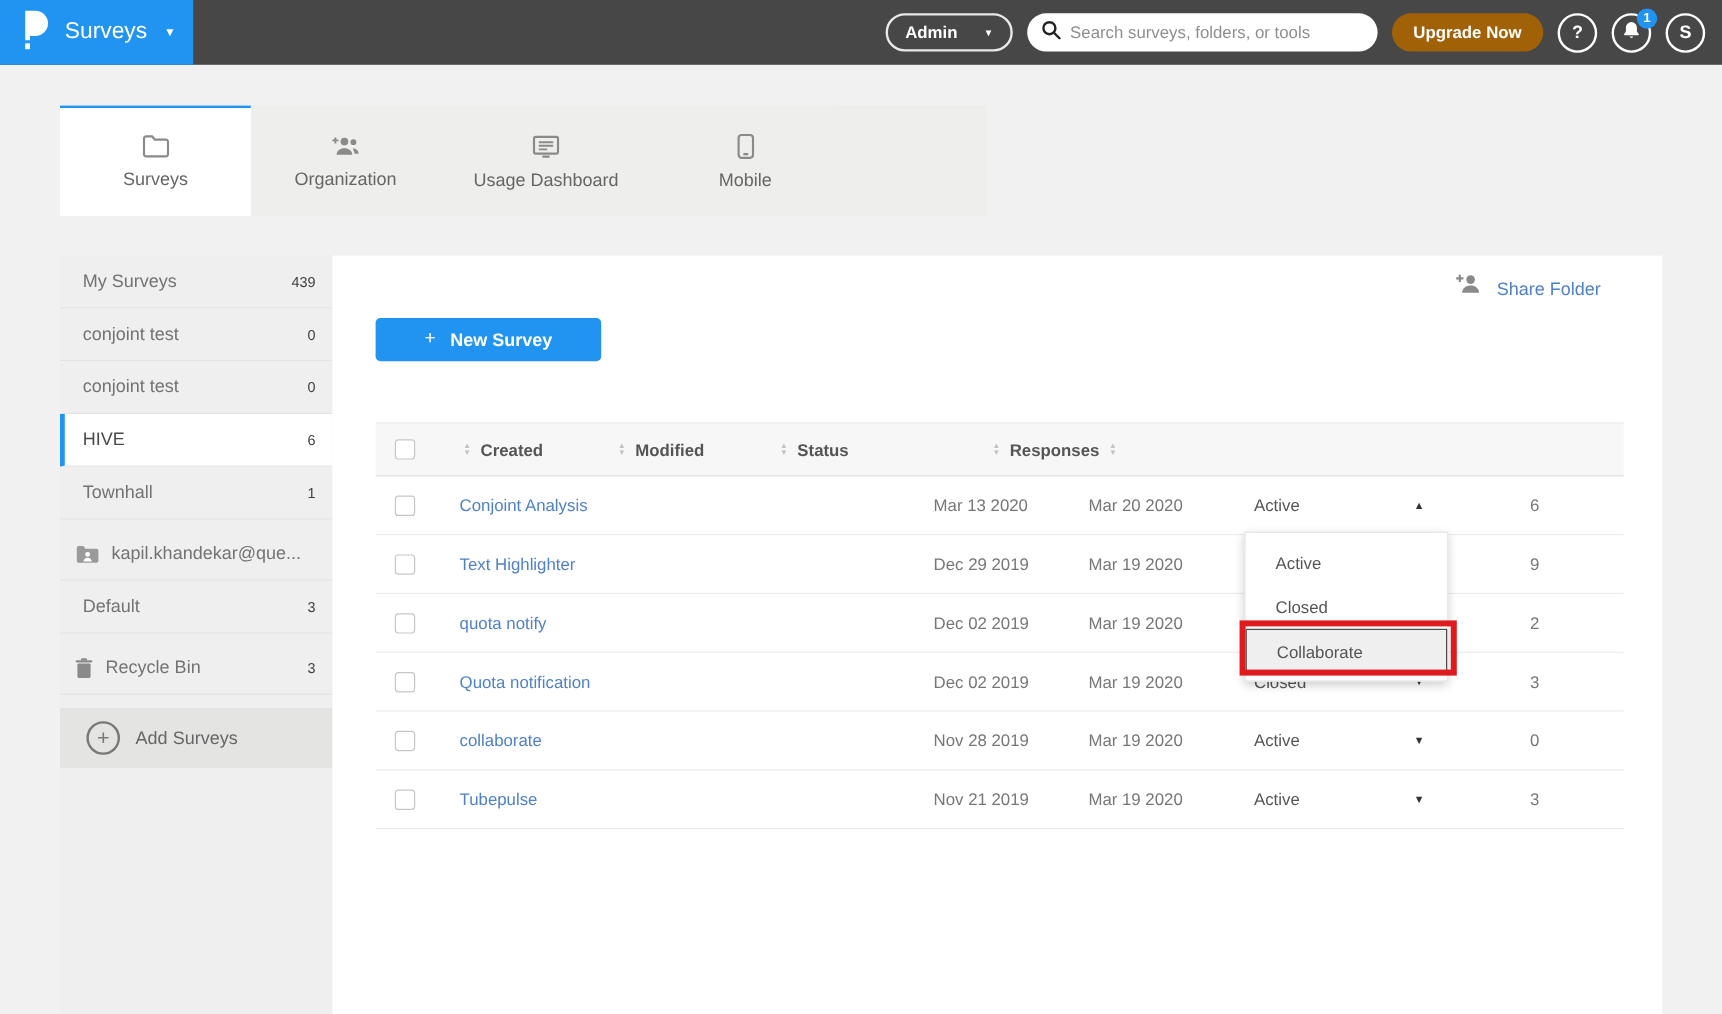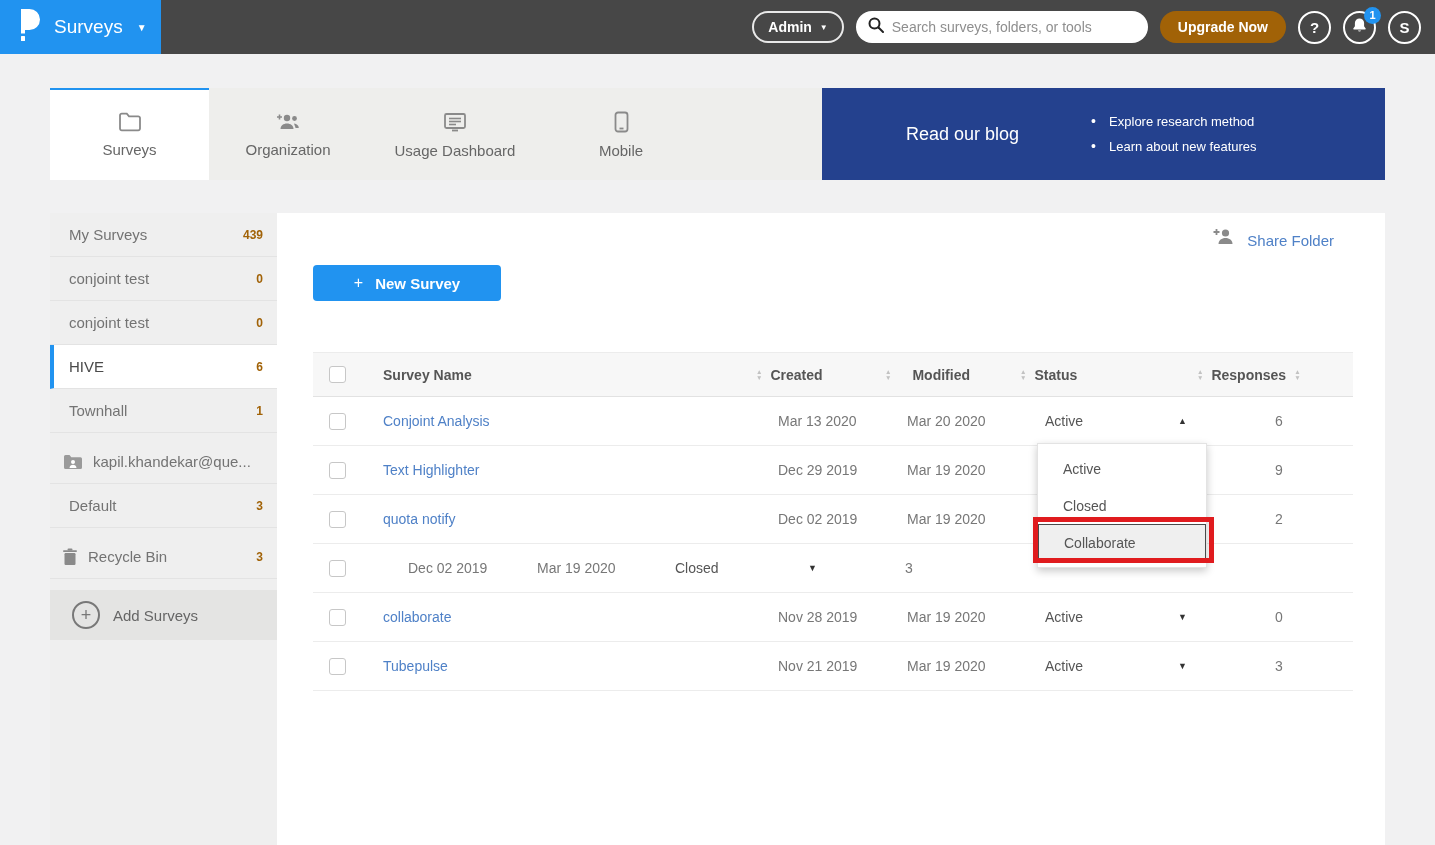--- a/index.html
+++ b/index.html
@@ -8,21 +8,21 @@
 
   
   .topbar { position:absolute; top:0; left:0; width:1435px; height:54px; background:#474747;
             display:flex; align-items:center; z-index:20; }
   .logo-box { width:161px; height:54px; background:#2193f0; display:flex; align-items:center;
               padding-left:16px; gap:12px; cursor:pointer; }
   .logo-box .product { color:#fff; font-size:19px; }
   .logo-box .caret { color:#fff; font-size:10px; margin-left:2px; }
   .topbar-right { margin-left:auto; display:flex; align-items:center; gap:12px; padding-right:14px; }
   .admin-pill { height:32px; border:2px solid #e9e9e9; border-radius:17px; display:flex;
-                align-items:center; gap:8px; padding:0 14px; color:#fff; font-size:14px;
+                align-items:center; gap:22px; padding:0 14px; color:#fff; font-size:14px;
                 font-weight:700; cursor:pointer; }
   .admin-pill .caret { font-size:8px; color:#fff; }
   .searchbox { width:292px; height:32px; background:#fff; border-radius:17px; display:flex;
                align-items:center; padding:0 12px; gap:8px; }
   .searchbox input { border:none; outline:none; font-size:14px; color:#333; width:100%;
                      font-family:"Liberation Sans", sans-serif; background:transparent; }
   .searchbox input::placeholder { color:#8e8e8e; }
   .upgrade-btn { height:32px; border:none; border-radius:17px; background:#a16207; color:#fff;
                  font-size:14px; font-weight:700; padding:0 18px; cursor:pointer;
                  font-family:"Liberation Sans", sans-serif; }
@@ -47,21 +47,21 @@
   .banner-bullets { list-style:none; margin-left:72px; display:flex; flex-direction:column; gap:10px; }
   .banner-bullets li { color:#fff; font-size:13px; position:relative; padding-left:18px; }
   .banner-bullets li::before { content:"•"; position:absolute; left:0; top:-1px; font-size:14px; }
 
   
   .content { position:absolute; top:213px; left:50px; width:1335px; height:632px; display:flex; }
   .sidebar { width:227px; background:#efefef; display:flex; flex-direction:column; }
   .side-item { height:44px; display:flex; align-items:center; padding:0 14px 0 19px;
                border-bottom:1px solid #e3e3e3; cursor:pointer; background:#efefef; }
   .side-item .lbl { font-size:15px; color:#737373; flex:1; white-space:nowrap; overflow:hidden; }
-  .side-item .cnt { font-size:12px; color:#a16207;font-weight:bold; }
+  .side-item .cnt { font-size:12px; color:#404040; }
   .side-item.active { background:#fff; border-left:4px solid #2193f0; padding-left:15px;
                       border-bottom:1px solid #e3e3e3; }
   .side-item.active .lbl { color:#4a4a4a; }
   .side-gap { height:7px; }
   .side-item .s-icon { margin-right:10px; display:flex; align-items:center; }
   .add-folder { height:50px; background:#e4e4e3; display:flex; align-items:center; gap:13px;
                 padding-left:22px; cursor:pointer; margin-top:11px; }
   .add-folder .plus-circle { width:28px; height:28px; border-radius:50%; border:2px solid #787878;
                 display:flex; align-items:center; justify-content:center; color:#787878;
                 font-size:18px; font-weight:400; line-height:1; }
@@ -80,21 +80,21 @@
   .new-survey .plus { font-size:16px; font-weight:400; }
 
   
   .table { position:absolute; left:36px; top:139px; width:1040px; }
   .trow { display:flex; align-items:center; height:49px; border-bottom:1px solid #ececec; }
   .thead { height:45px; background:#f7f7f7; border-top:1px solid #ececec;
            border-bottom:1px solid #e2e2e2; }
   .col-check { width:70px; padding-left:16px; display:flex; align-items:center; }
   .col-name  { width:370px; display:flex; align-items:center; }
   .col-created { width:130px; display:flex; align-items:center; gap:8px; padding-left:3px; }
-  .col-modified { width:135px; display:flex; align-items:center; gap:21px; padding-left:2px; }
+  .col-modified { width:135px; display:flex; align-items:center; gap:8px; padding-left:2px; }
   .col-status { width:175px; display:flex; align-items:center; gap:8px; padding-left:2px; }
   .col-resp { width:160px; display:flex; align-items:center; gap:8px; padding-left:4px; }
   .hlabel { font-size:14px; color:#555; font-weight:700; }
   .sort { display:inline-flex; flex-direction:column; align-items:center; line-height:5px;
           color:#c2c2c2; font-size:6.5px; cursor:pointer; gap:1px; }
   .sort::before { content:"▲"; }
   .sort::after  { content:"▼"; }
   .checkbox { width:17px; height:17px; border:1px solid #c7c7c7; border-radius:3px; background:#fff;
               cursor:pointer; }
   .cell-date { font-size:14px; color:#777; padding-left:25px; }
@@ -208,27 +208,20 @@
       <span class="tab-icon">
         <svg width="15" height="22" viewBox="0 0 15 22">
           <rect x="1.5" y="1.5" width="12" height="19" rx="2.5" fill="none" stroke="#8a8a8a" stroke-width="1.8"></rect>
           <line x1="5.5" y1="17.5" x2="9.5" y2="17.5" stroke="#8a8a8a" stroke-width="1.8"></line>
         </svg>
       </span>
       <span class="tab-label">Mobile</span>
     </div>
     <div class="tab-filler"></div>
   </div>
-  <div class="banner">
-    <span class="banner-title">Read our blog</span>
-    <ul class="banner-bullets">
-      <li>Explore research method</li>
-      <li>Learn about new features</li>
-    </ul>
-  </div>
 </div>
 
 <div class="content">
 
   <div class="sidebar">
     <div class="side-item">
       <span class="lbl">My Surveys</span>
       <span class="cnt">439</span>
     </div>
     <div class="side-item">
@@ -301,23 +294,20 @@
     <button class="new-survey">
       <span class="plus">+</span>
       <span>New Survey</span>
     </button>
 
     <div class="table">
       <div class="trow thead">
         <div class="col-check">
             <span class="checkbox"></span>
           </div>
-        <div class="col-name">
-          <span class="hlabel">Survey Name</span>
-        </div>
         <div class="col-created">
           <span class="sort"></span>
           <span class="hlabel">Created</span>
         </div>
         <div class="col-modified">
           <span class="sort"></span>
           <span class="hlabel">Modified</span>
         </div>
         <div class="col-status">
           <span class="sort"></span>
@@ -390,20 +380,23 @@
             <span class="cell-status"></span>
           </div>
         <div class="col-resp">
             <span class="cell-resp">2</span>
           </div>
       </div>
 
       <div class="trow">
         <div class="col-check">
             <span class="checkbox"></span>
+          </div>
+        <div class="col-name">
+            <a class="survey-link">Quota notification</a>
           </div>
         <div class="col-created">
             <span class="cell-date">Dec 02 2019</span>
           </div>
         <div class="col-modified">
             <span class="cell-date">Mar 19 2020</span>
           </div>
         <div class="col-status">
           <span class="cell-status">Closed</span>
           <span class="status-caret caret-down"></span>

